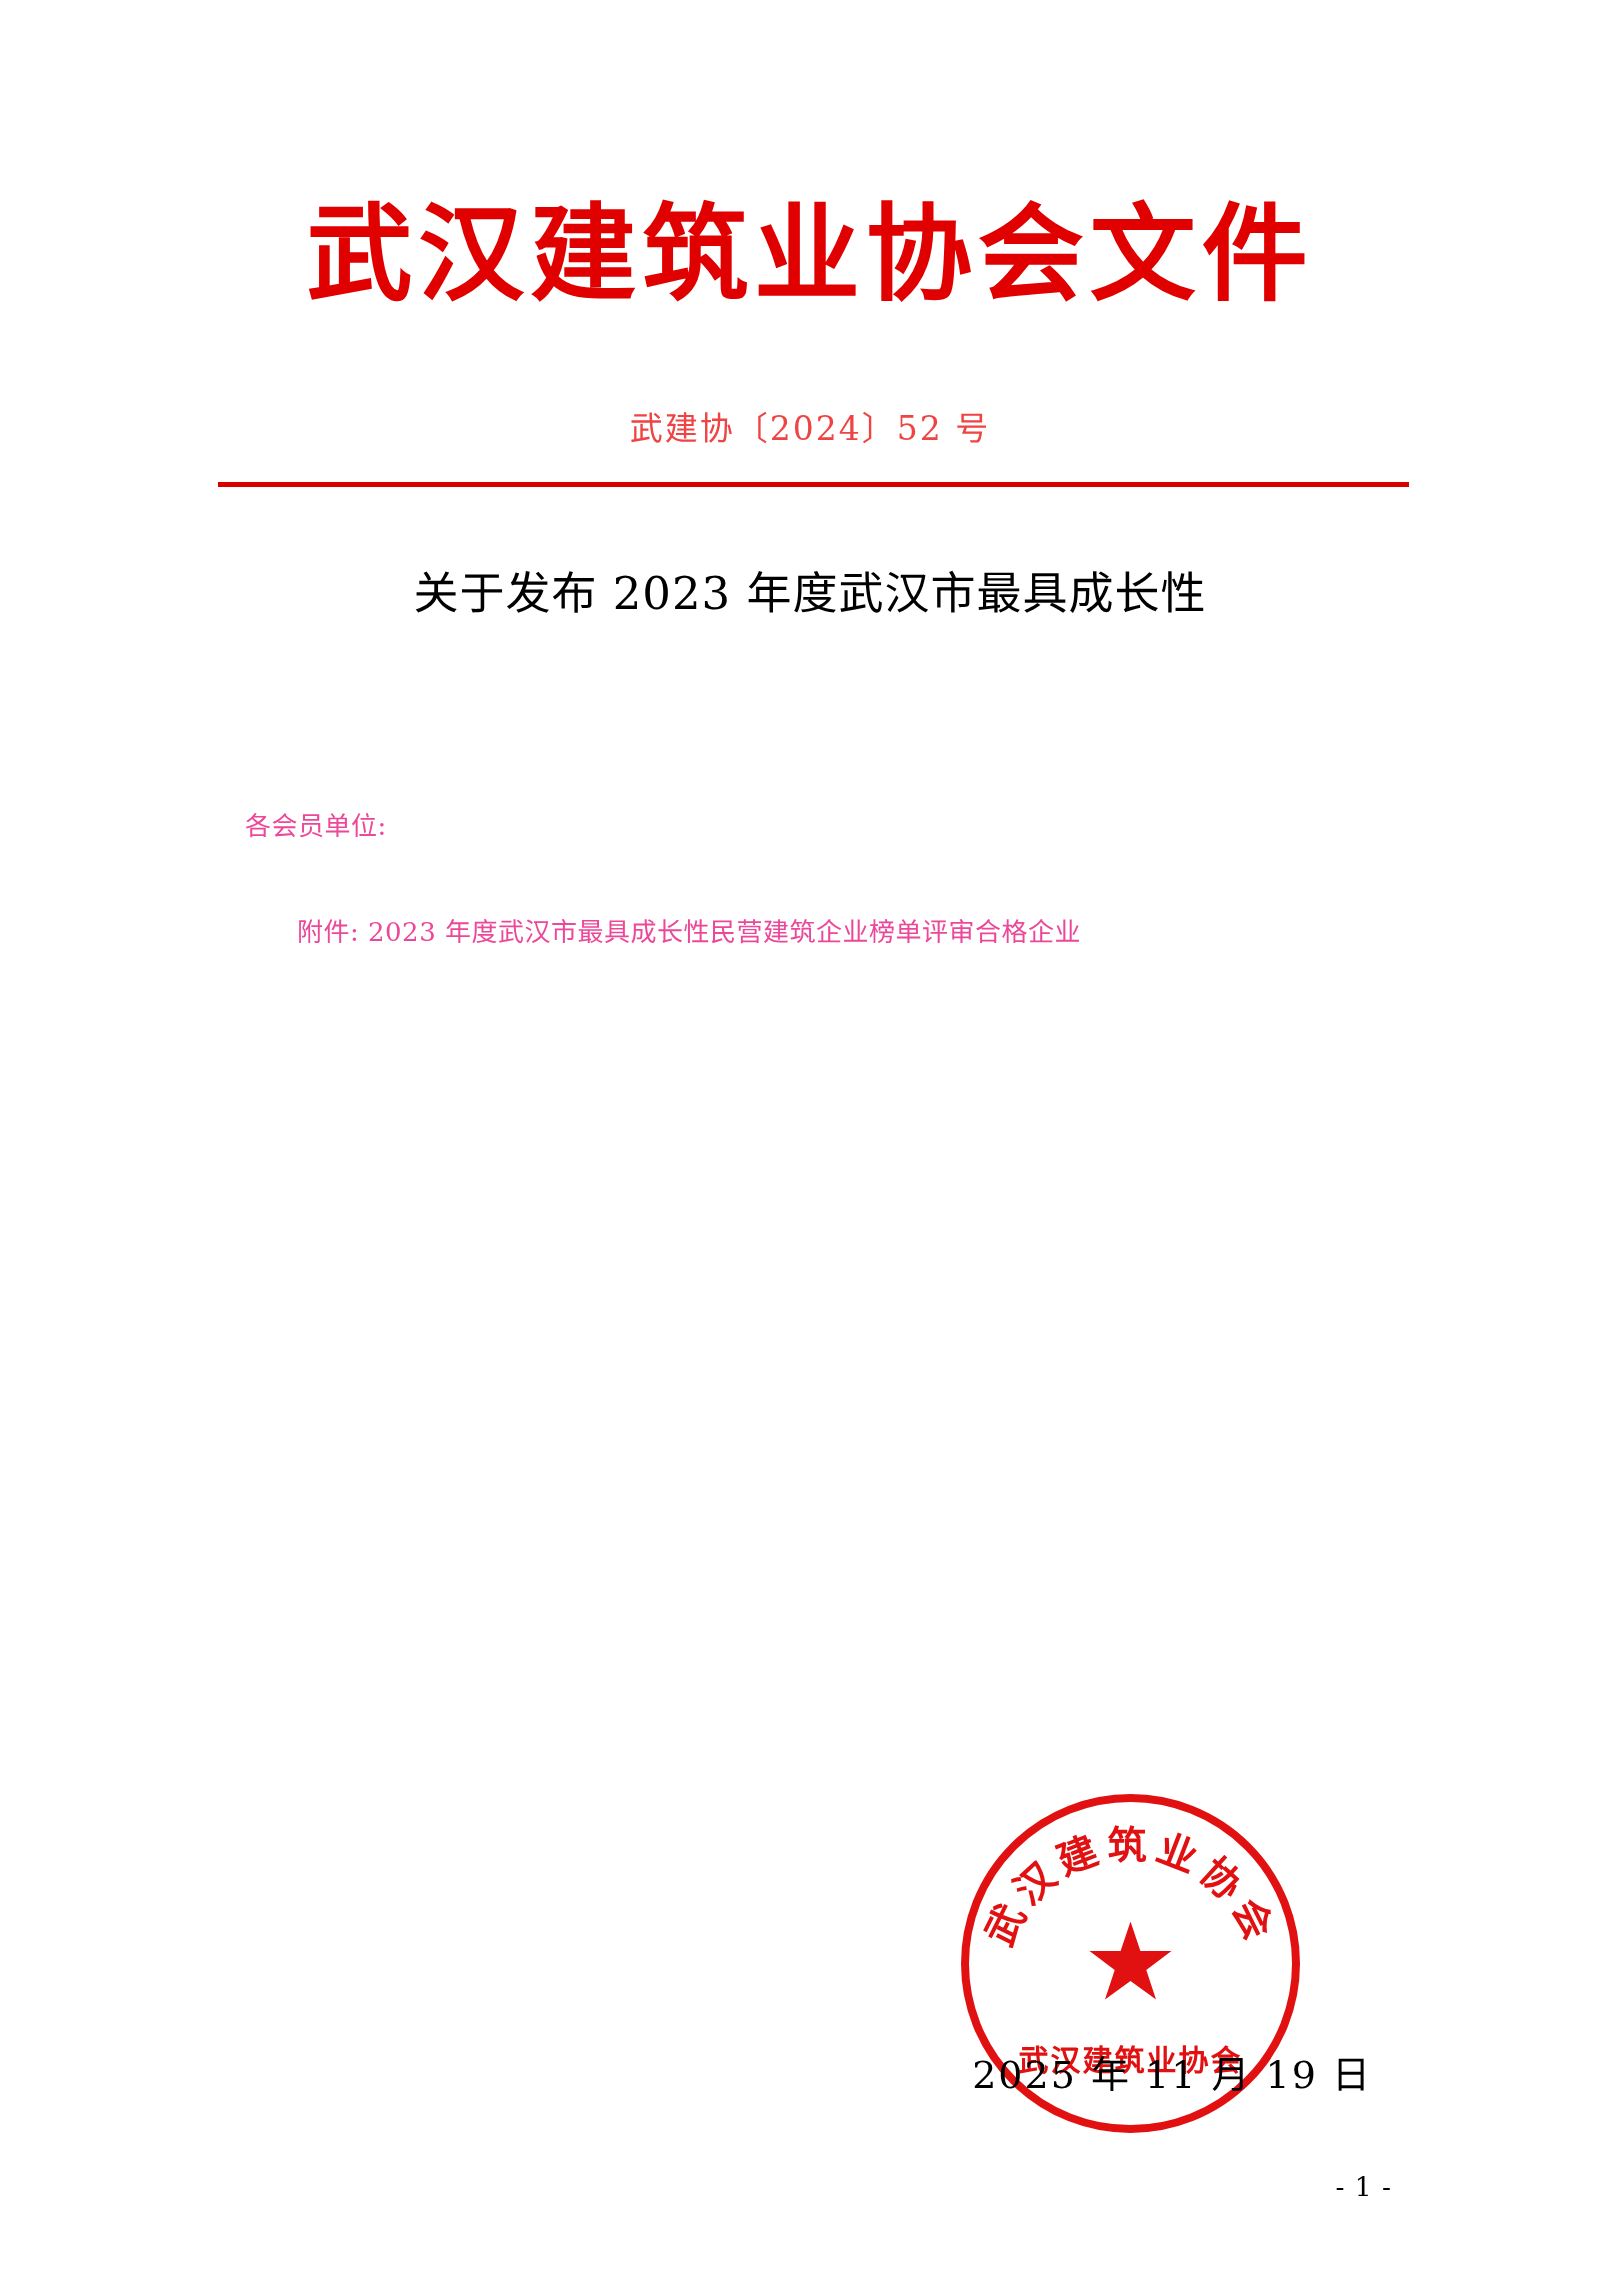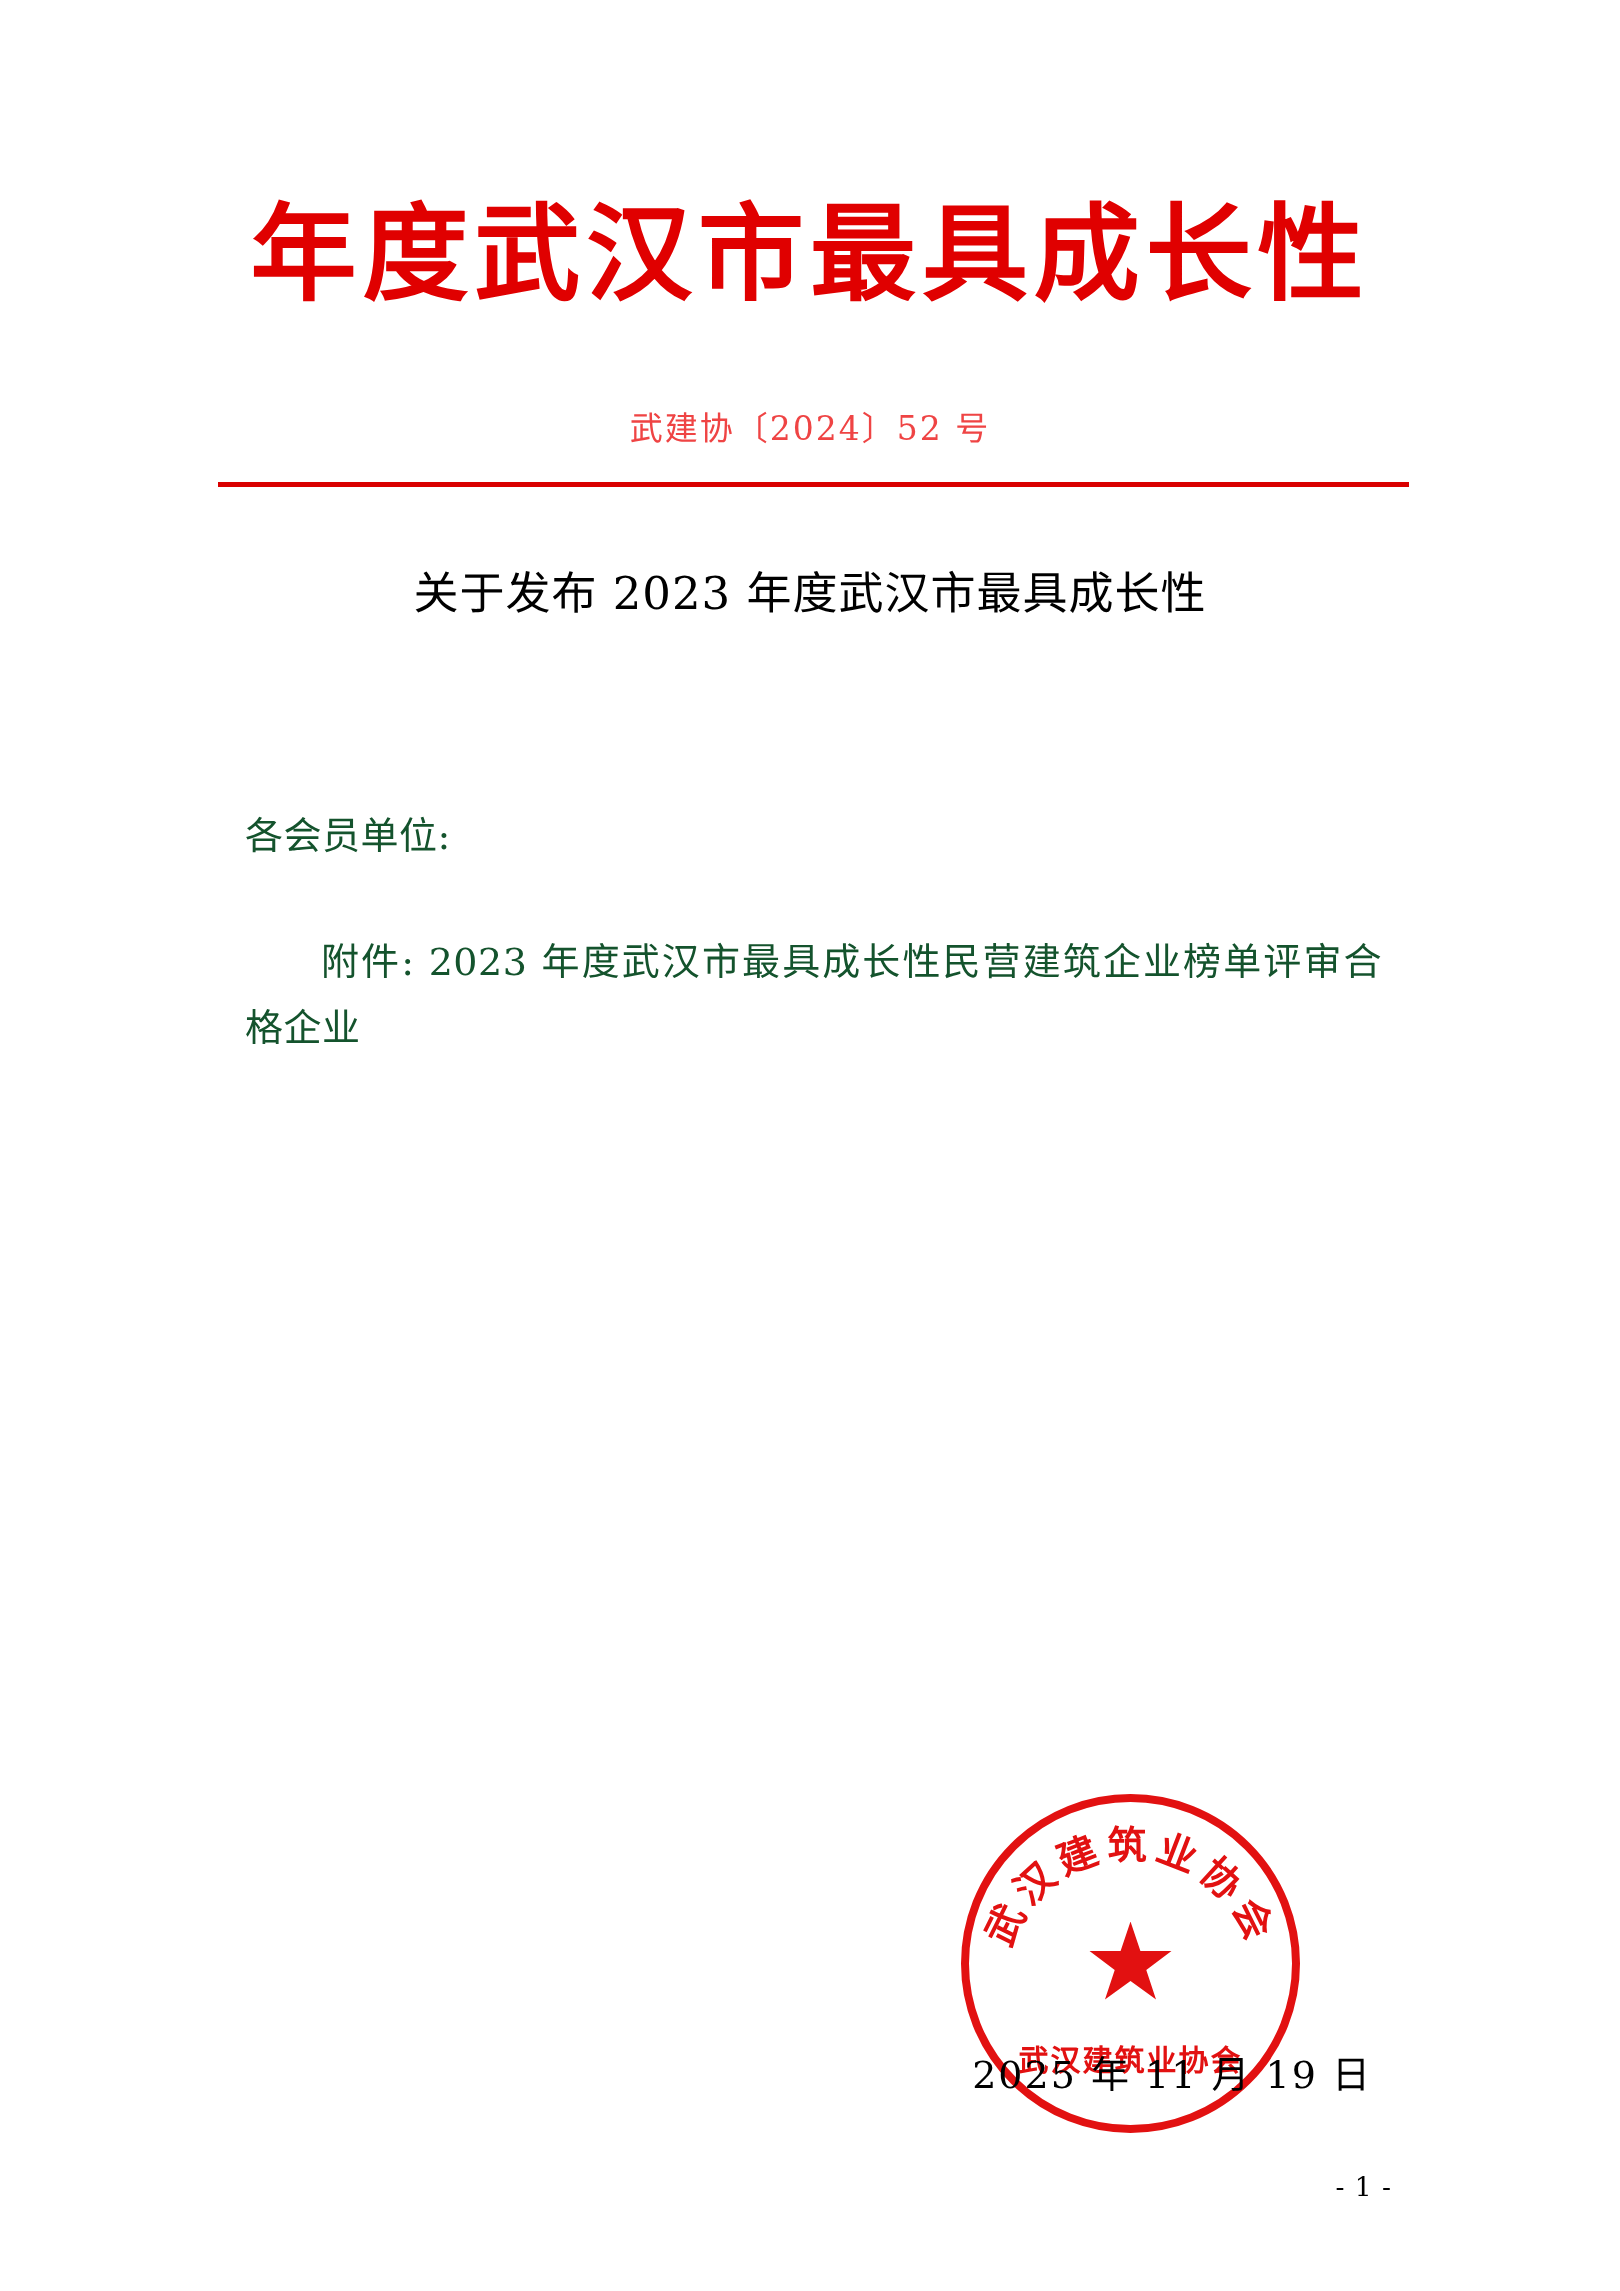--- a/index.html
+++ b/index.html
@@ -71,23 +71,23 @@
   .doc-title .line {
     display: block;
   }
 
   
   .body-block {
     position: absolute;
     top: 804px;
     left: 245px;
     width: 1137px;
-    font-size: 38px;
+    font-size: 26px;
     line-height: 1.72;
-    color: #14532d;
+    color: #ec4899;
     letter-spacing: 0.5px;
     text-align: justify;
   }
   .salutation {
     margin: 0 0 3.9px 0;
   }
   .para {
     margin: 0;
     text-indent: 2em;
   }
@@ -166,21 +166,21 @@
     color: #000000;
     letter-spacing: 1px;
   }
 </style>
 </head>
 <body>
 
 <div class="page">
 
   <div class="masthead">
-    <div class="masthead-title">年度武汉市最具成长性</div>
+    <div class="masthead-title">武汉建筑业协会文件</div>
   </div>
 
   <div class="doc-number">武建协〔2024〕52 号</div>
 
   <div class="red-rule"></div>
 
   <div class="doc-title">
     <span class="line">关于发布 2023 年度武汉市最具成长性</span>
   </div>
 

